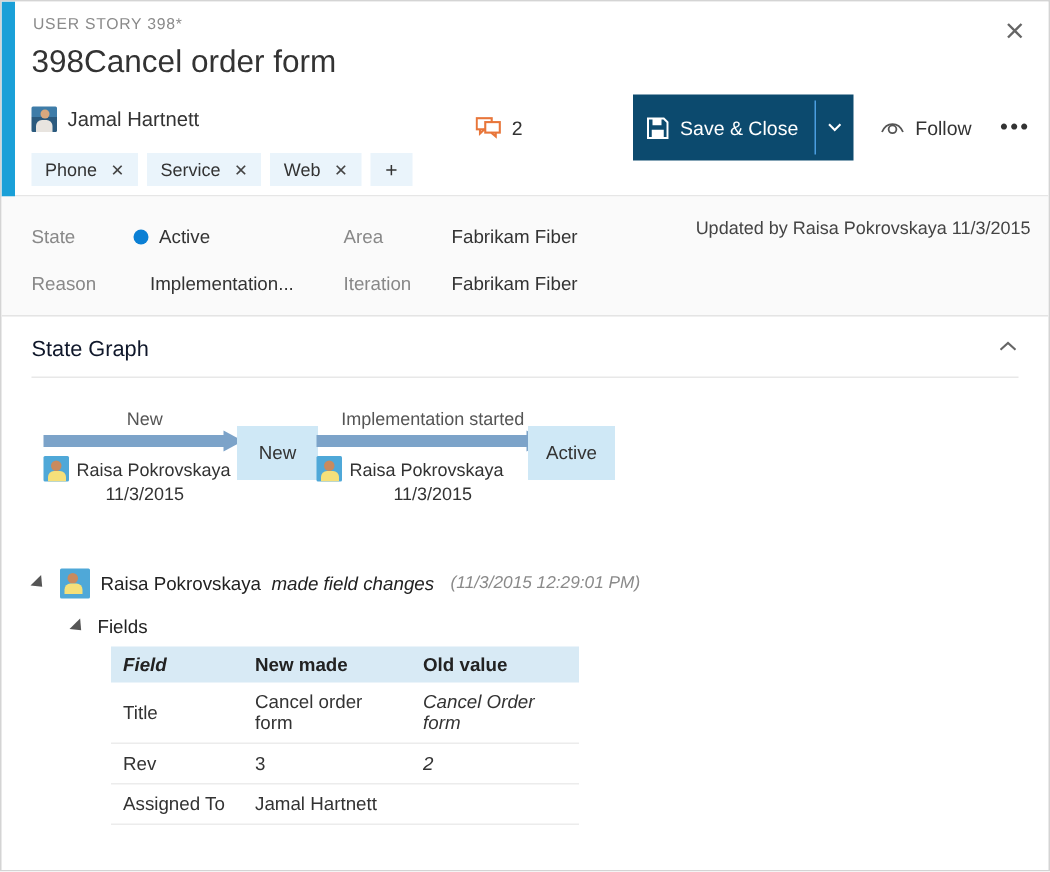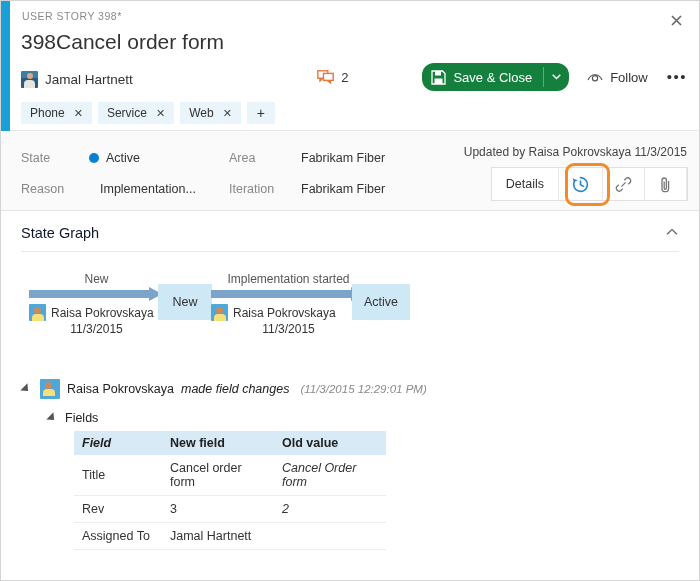--- a/index.html
+++ b/index.html
@@ -155,24 +155,23 @@
     gap: 7px;
     margin-right: 74px;
     cursor: pointer;
   }
   .discussion-count {
     font-size: 13px;
     color: #333333;
   }
   .save-group {
     display: flex;
-    height: 28px;
-    background: #15803d;
-    cursor: pointer;
-    border-radius: 12px;
+    height: 44px;
+    background: #0c4a6e;
+    cursor: pointer;
   }
   .save-main {
     display: flex;
     align-items: center;
     gap: 7px;
     padding: 0 11px 0 9px;
     color: #ffffff;
     font-size: 13px;
   }
   .save-divider {
@@ -495,43 +494,20 @@
     <div class="field-cell field-value" style="left:88px; top:51px;margin-left:11px;">Implementation...</div>
 
     <div class="field-cell field-label" style="left:228px; top:20px;">Area</div>
     <div class="field-cell field-value" style="left:300px; top:20px;">Fabrikam Fiber</div>
 
     <div class="field-cell field-label" style="left:228px; top:51px;">Iteration</div>
     <div class="field-cell field-value" style="left:300px; top:51px;">Fabrikam Fiber</div>
 
     <div class="updated-by">Updated by Raisa Pokrovskaya 11/3/2015</div>
 
-    <div class="tabs">
-      <div class="tab">Details</div>
-      <div class="tab icon-tab active-history">
-        <svg width="19" height="19" viewBox="0 0 19 19">
-          <path d="M9.5 2.6 A6.9 6.9 0 1 1 3.3 6.5" fill="none" stroke="#1f86c8" stroke-width="1.6" stroke-linecap="round"></path>
-          <path d="M1.6 3.2 L2.9 7.1 L6.6 5.6 Z" fill="#1f86c8"></path>
-          <path d="M9.5 6 L9.5 9.8 L12.6 11.4" fill="none" stroke="#1f86c8" stroke-width="1.6" stroke-linecap="round"></path>
-        </svg>
-      </div>
-      <div class="tab icon-tab">
-        <svg width="17" height="17" viewBox="0 0 17 17">
-          <path d="M6.4 10.6 L10.6 6.4" stroke="#777777" stroke-width="1.3" fill="none"></path>
-          <path d="M9.3 4.2 L11.2 2.3 A2.9 2.9 0 0 1 15.2 6.3 L13.3 8.2" fill="none" stroke="#777777" stroke-width="1.3"></path>
-          <path d="M7.7 12.8 L5.8 14.7 A2.9 2.9 0 0 1 1.8 10.7 L3.7 8.8" fill="none" stroke="#777777" stroke-width="1.3"></path>
-        </svg>
-      </div>
-      <div class="tab icon-tab">
-        <svg width="15" height="17" viewBox="0 0 15 17">
-          <path d="M10.6 5 L10.6 12.4 A3.3 3.3 0 0 1 4 12.4 L4 4.2 A2.2 2.2 0 0 1 8.4 4.2 L8.4 12.2 A1.1 1.1 0 0 1 6.2 12.2 L6.2 5.4" fill="none" stroke="#777777" stroke-width="1.3"></path>
-        </svg>
-      </div>
-      <div class="tab-highlight"></div>
-    </div>
   </div>
 
   <div class="section-head">
     <span class="section-title">State Graph</span>
     <span class="section-chevron">
       <svg width="12" height="8" viewBox="0 0 12 8">
         <path d="M1 6.2 L6 1.6 L11 6.2" fill="none" stroke="#666666" stroke-width="1.4"></path>
       </svg>
     </span>
   </div>
@@ -589,21 +565,21 @@
 
     <div class="fields-sub">
       <span class="expander"></span>
       <span class="fields-sub-label">Fields</span>
     </div>
 
     <table class="changes">
       <thead>
         <tr>
           <th class="col-field">Field</th>
-          <th class="col-new">New field</th>
+          <th class="col-new">New made</th>
           <th class="col-old">Old value</th>
         </tr>
       </thead>
       <tbody>
         <tr>
           <td>Title</td>
           <td>Cancel order form</td>
           <td class="old">Cancel Order form</td>
         </tr>
         <tr>

